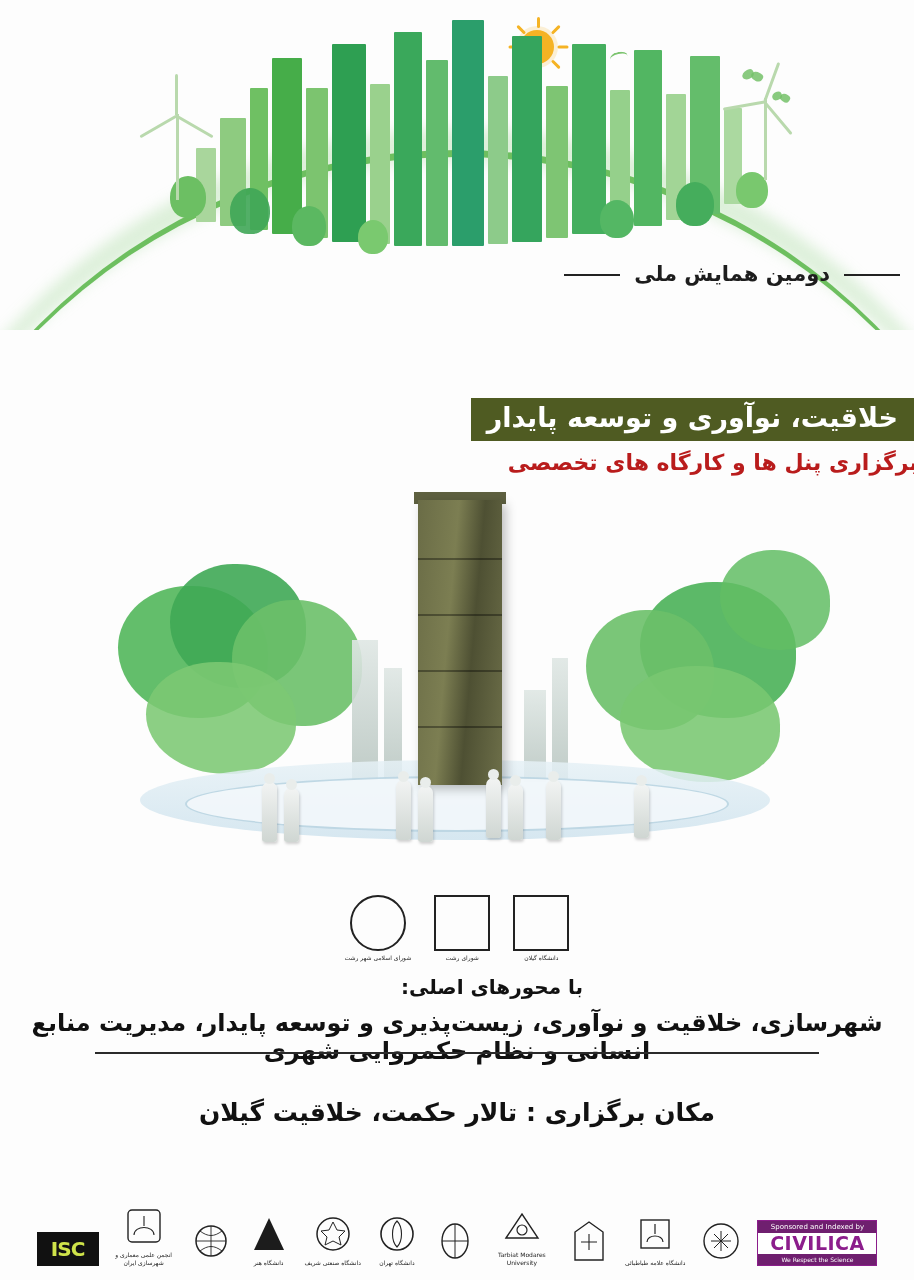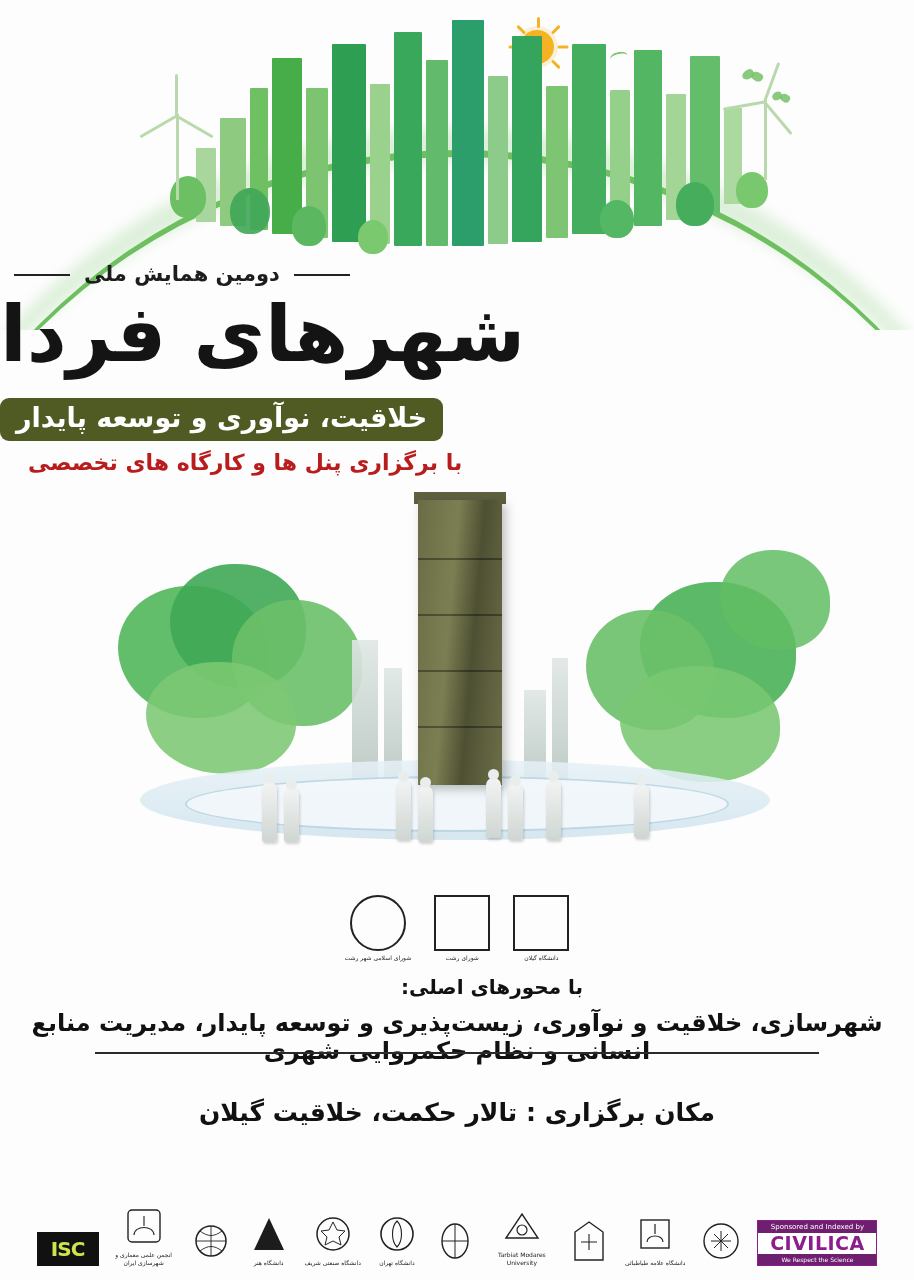--- a/index.html
+++ b/index.html
@@ -34,27 +34,27 @@
 
   .bld{position:absolute;bottom:0;border-radius:1px;}
   .tree{position:absolute;bottom:0;border-radius:50% 50% 45% 45%;}
   .windm{position:absolute;bottom:0;width:3px;background:#b9d9ad;}
   .blade{position:absolute;width:3px;height:42px;background:#b9d9ad;border-radius:3px;transform-origin:50% 100%;}
   .butterfly{position:absolute;width:0;height:0;}
   .bf{position:absolute;width:12px;height:9px;border-radius:60% 40% 50% 50%;background:#74c168;opacity:.85;}
   .bird{position:absolute;width:18px;height:9px;border-top:2px solid #7cc46f;border-radius:50%;transform:rotate(-12deg);}
 
   
-  .hdr{position:absolute;left:0;width:914px;text-align:left;}
+  .hdr{position:absolute;left:0;width:914px;text-align:right;}
   .eyebrow{top:262px;font-size:21px;font-weight:bold;color:#1d1d1d;letter-spacing:.5px;}
   .eyebrow .rule{display:inline-block;width:56px;height:2px;background:#222;vertical-align:5px;margin:0 14px;}
   .title{top:295px;font-size:78px;font-weight:bold;color:#141414;line-height:1;letter-spacing:-1px;}
   .subbar{top:398px;}
   .subbar span{display:inline-block;background:#4f5b22;color:#fff;font-size:27px;font-weight:bold;
-    padding:5px 16px 8px;line-height:1.1;border-radius:9px;}
+    padding:5px 16px 8px;line-height:1.1;}
   .sub2{top:450px;font-size:22px;color:#b91c1c;font-weight:bold;padding-left:28px;}
 
   
   .illus{position:absolute;left:0;top:490px;width:914px;height:390px;}
   .water{position:absolute;left:140px;top:270px;width:630px;height:80px;border-radius:50%;
     background:linear-gradient(180deg,#e6f1f6,#cfe3ee);opacity:.85;}
   .water2{position:absolute;left:185px;top:286px;width:540px;height:52px;border-radius:50%;
     background:#f3f8fb;border:2px solid #bcd6e3;opacity:.9;}
   .tower{position:absolute;left:418px;top:10px;width:84px;height:285px;
     background:linear-gradient(95deg,#6a6c46 0%,#7c7e52 38%,#4e5033 62%,#6d6f49 100%);
@@ -168,21 +168,20 @@
       <span class="blade" style="left:-1px;top:-38px;transform:rotate(20deg)"></span>
       <span class="blade" style="left:-1px;top:-38px;transform:rotate(140deg)"></span>
       <span class="blade" style="left:-1px;top:-38px;transform:rotate(260deg)"></span>
     </div>
   </div>
 
   <div class="hdr eyebrow">
     <span class="rule"></span><span>دومین همایش ملی</span><span class="rule"></span>
   </div>
 
-  <div class="hdr title">شهرهای فردا</div>
 
   <div class="hdr subbar">
     <span>خلاقیت، نوآوری و توسعه پایدار</span>
   </div>
 
   <div class="hdr sub2">با برگزاری پنل ها و کارگاه های تخصصی</div>
 
   <div class="illus">
 
     <div class="blob" style="left:118px;top:96px;width:150px;height:132px;background:#56b85e;opacity:.92;"></div>

